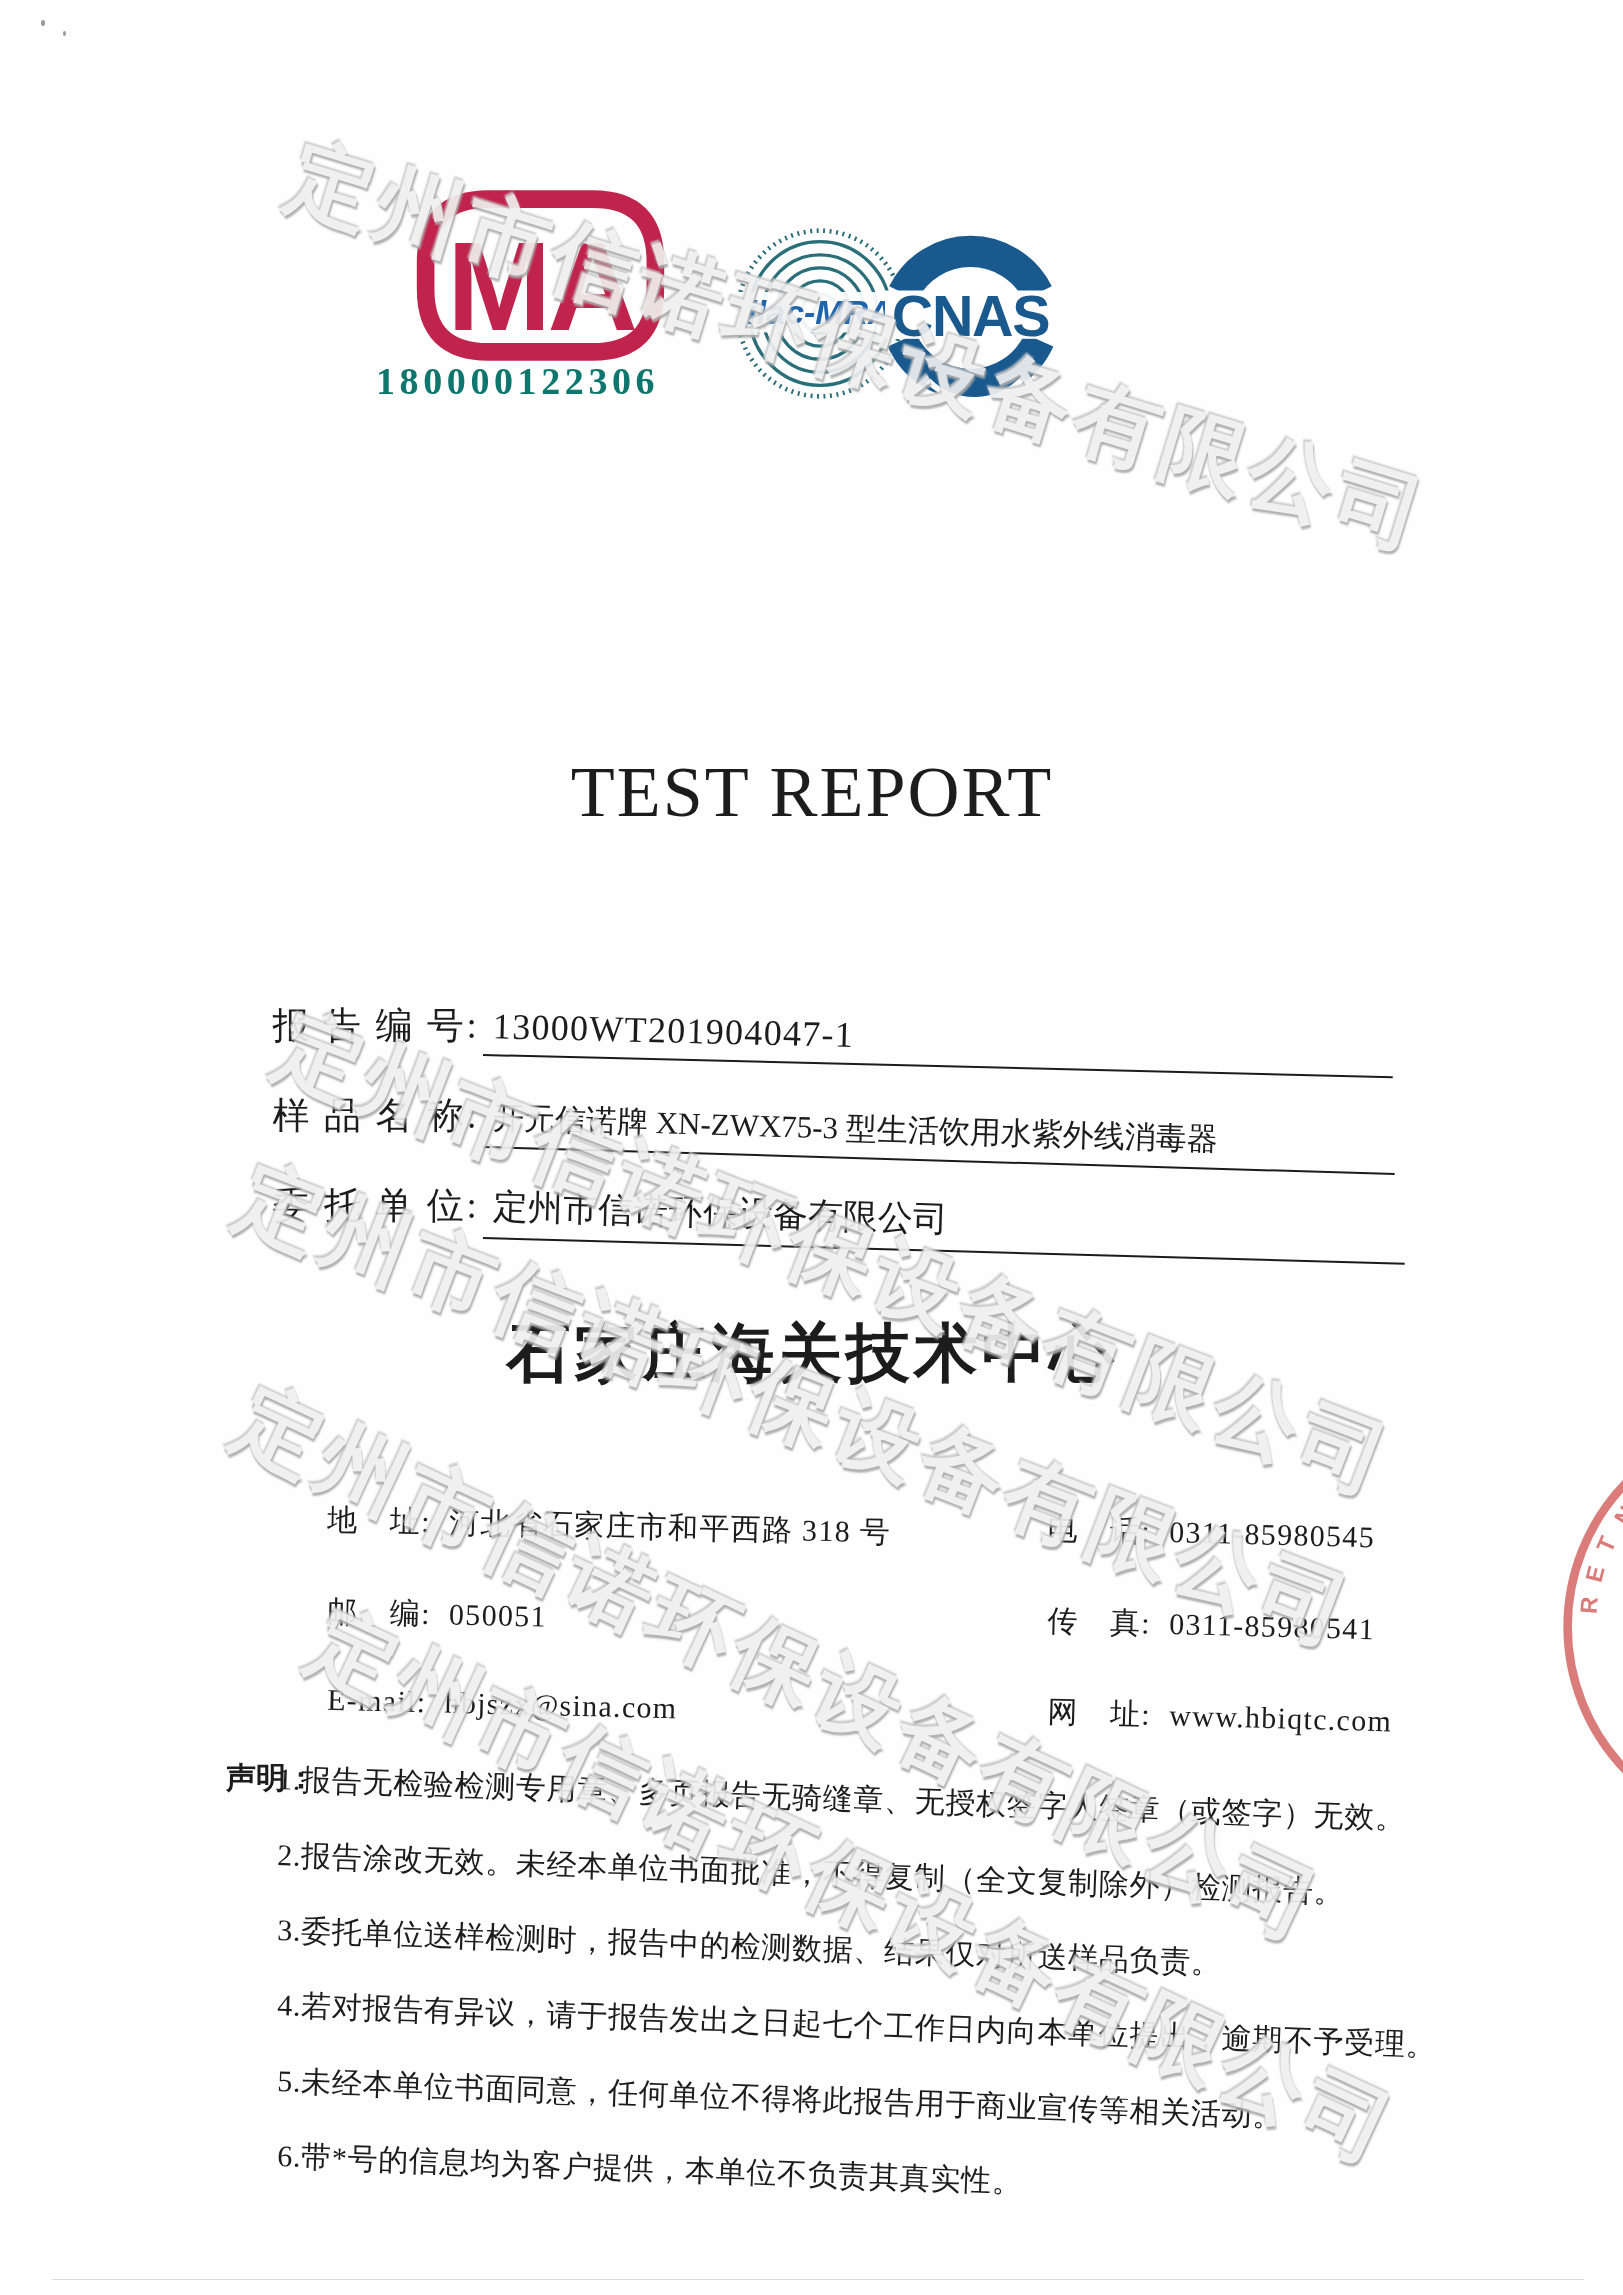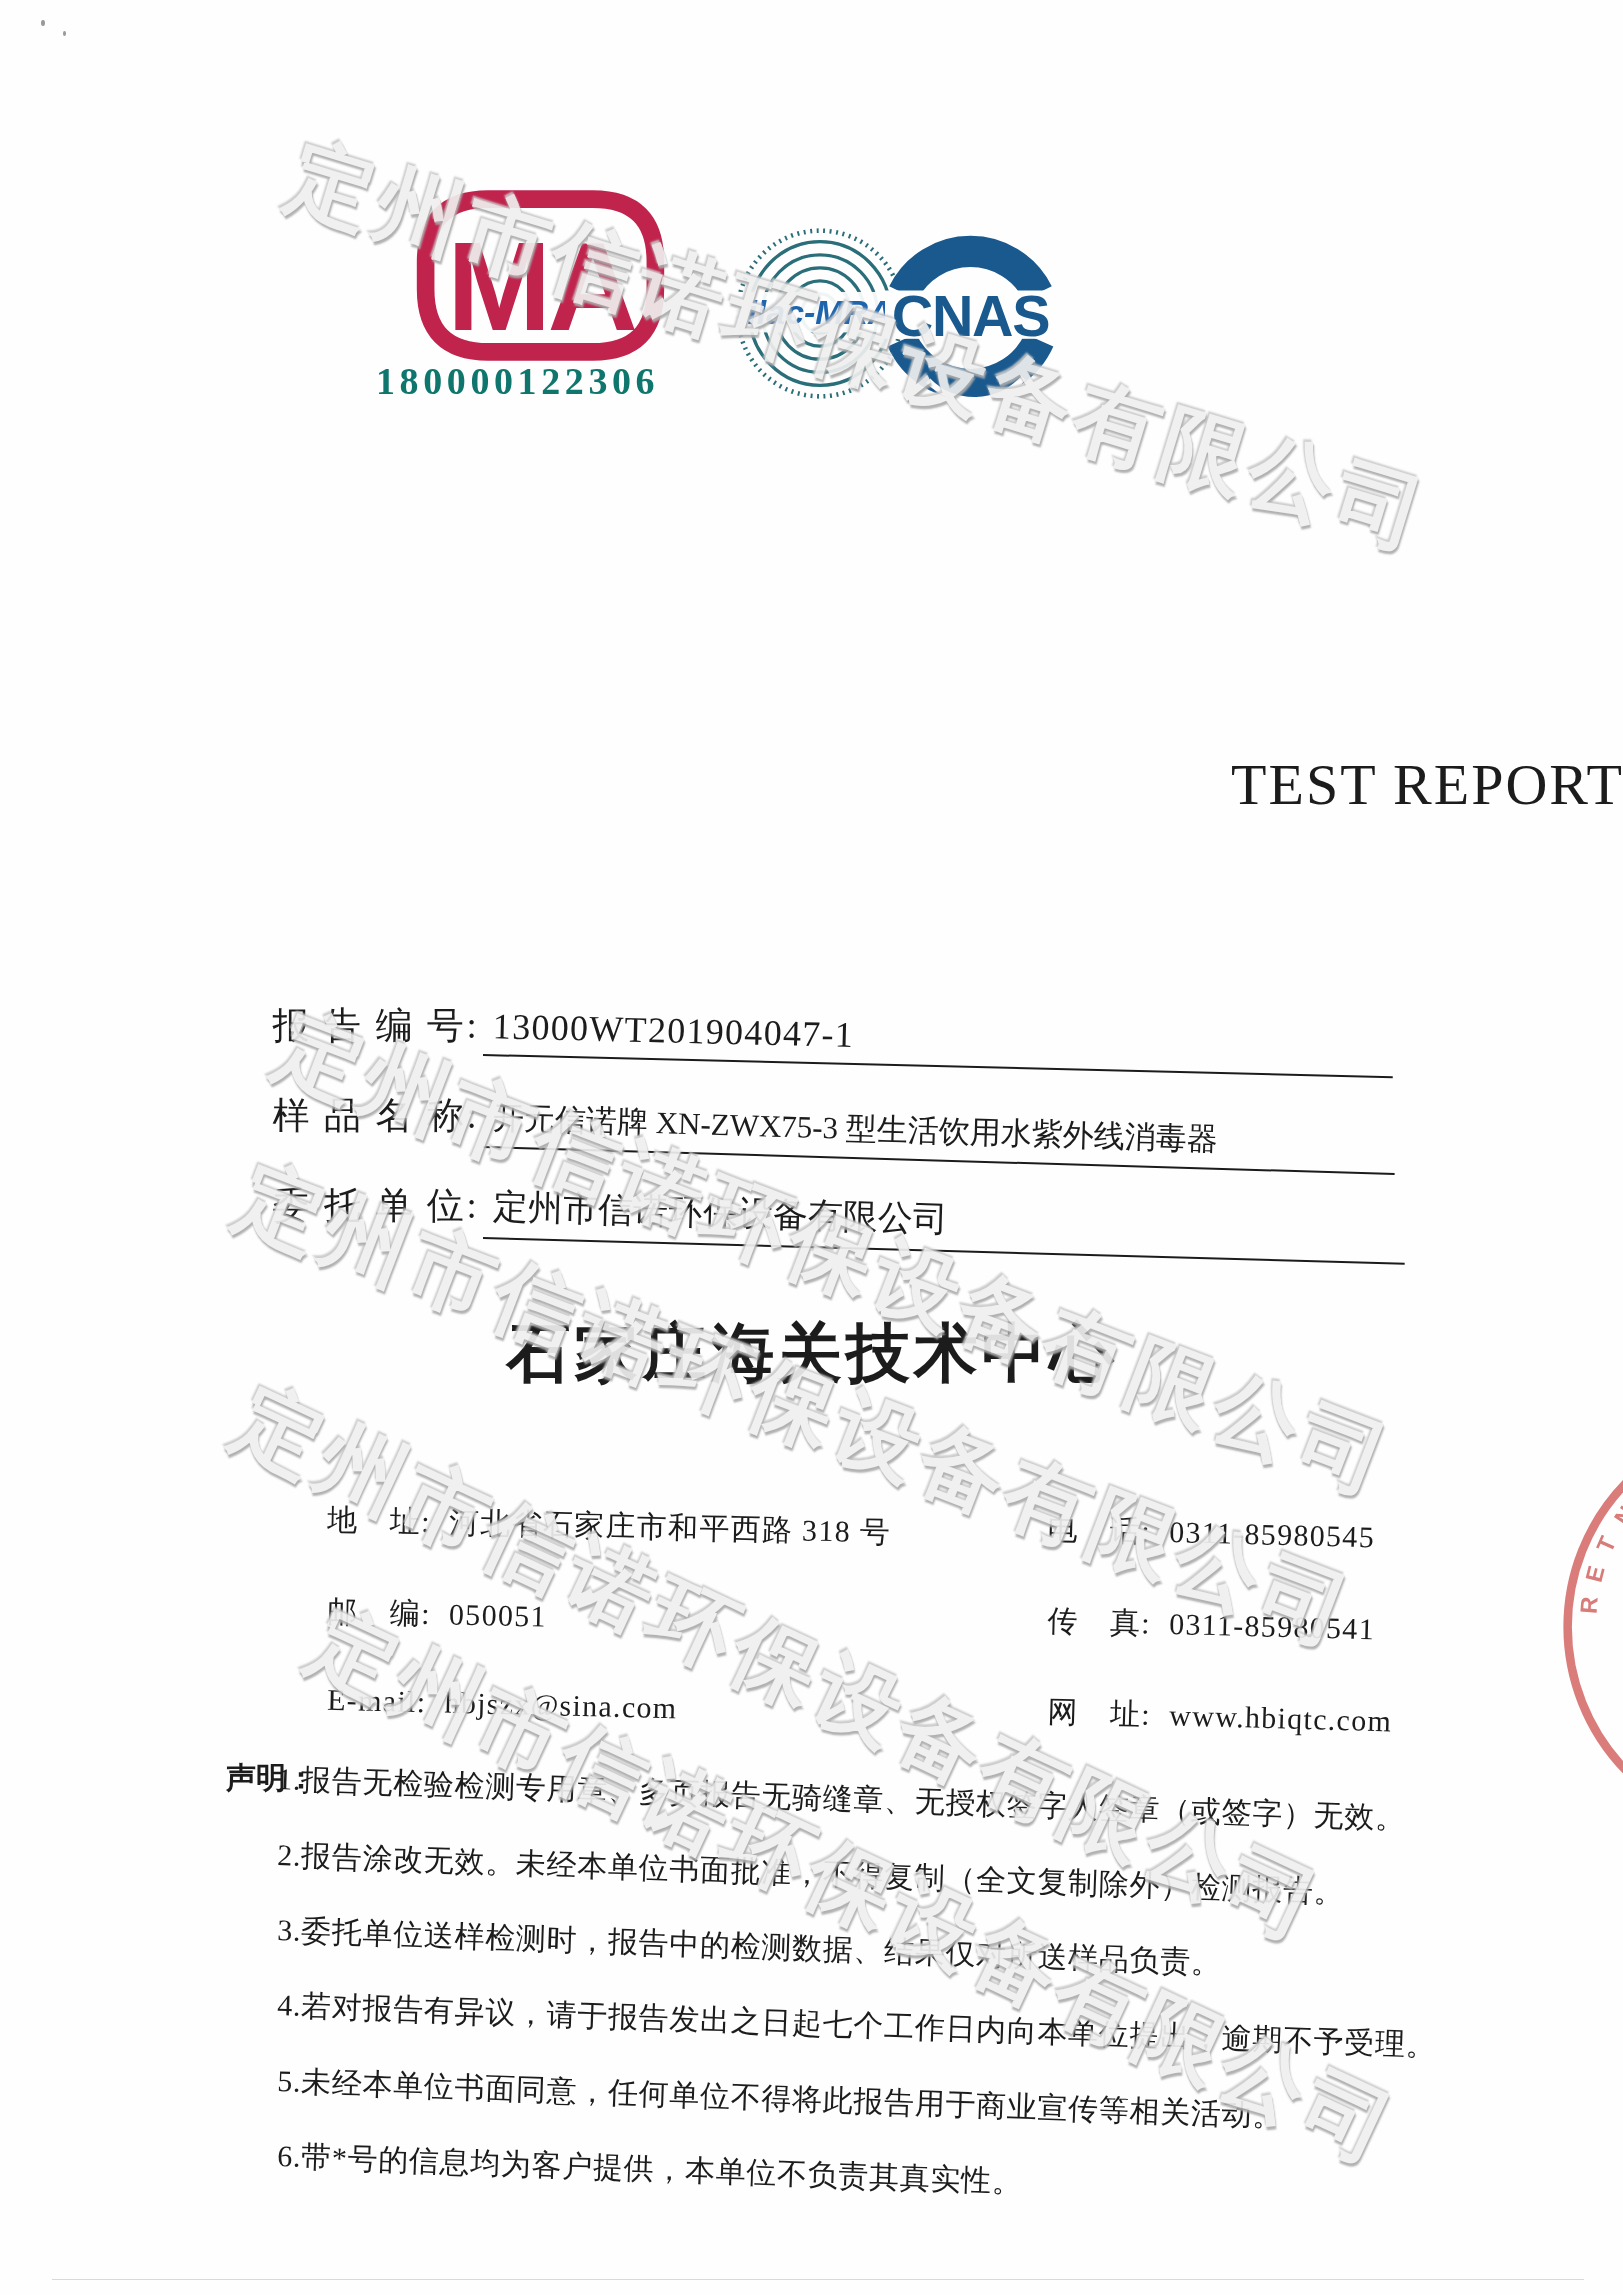--- a/index.html
+++ b/index.html
@@ -36,22 +36,22 @@
   .acc-text{position:absolute;left:1085px;top:233px;z-index:2;}
   .acc-line{font-size:27.5px;line-height:37px;white-space:pre;}
   .acc-line.lat{font-family:"Liberation Sans",sans-serif;font-weight:bold;letter-spacing:1.3px;}
   
   .title-zh{
     position:absolute;left:0;top:592px;width:100%;text-align:center;z-index:2;
     font-size:97px;font-weight:bold;letter-spacing:11.8px;white-space:pre;
     text-shadow:1.3px 0 0 #111;
   }
   .title-en{
-    position:absolute;left:0;top:751px;width:100%;text-align:right;z-index:2;
-    font-size:58px;letter-spacing:2px;white-space:pre;
+    position:absolute;left:0;top:751px;width:100%;text-align:center;z-index:2;
+    font-size:72px;letter-spacing:2px;white-space:pre;
   }
   
   .field-row{position:absolute;left:262px;z-index:2;white-space:pre;}
   .f-label{font-size:37px;letter-spacing:2.6px;}
   .f-value{
     display:inline-block;border-bottom:2.6px solid #1b1b1b;
     transform-origin:left bottom;vertical-align:baseline;
     padding:0 0 6.5px 9.2px;margin-left:3.9px;white-space:pre;
   }
   .fv1{width:901px;font-size:36px;letter-spacing:1.3px;transform:rotate(1.4deg);}

